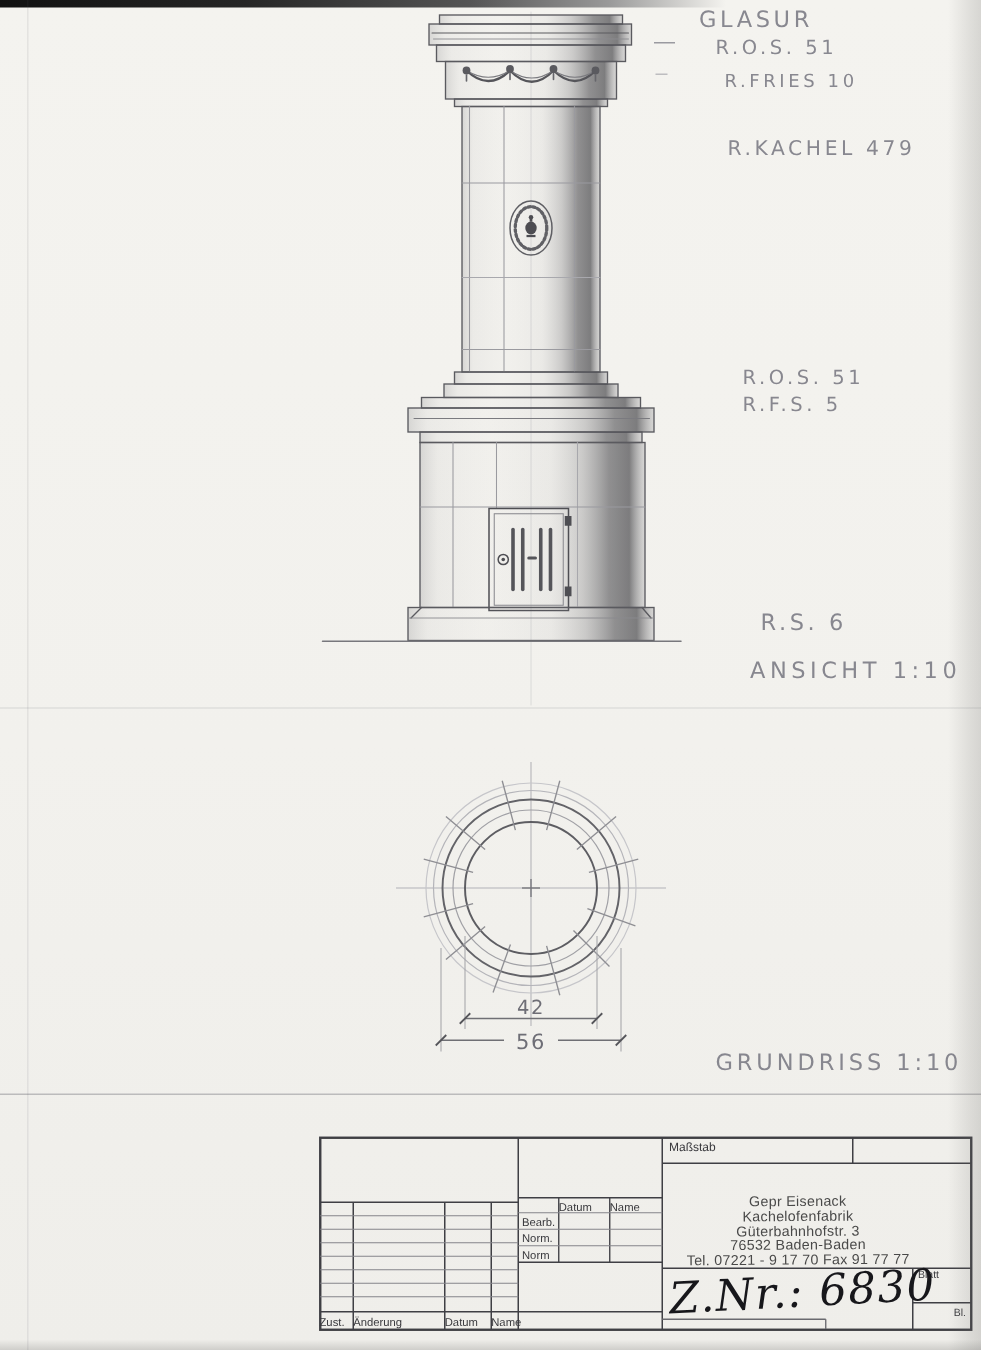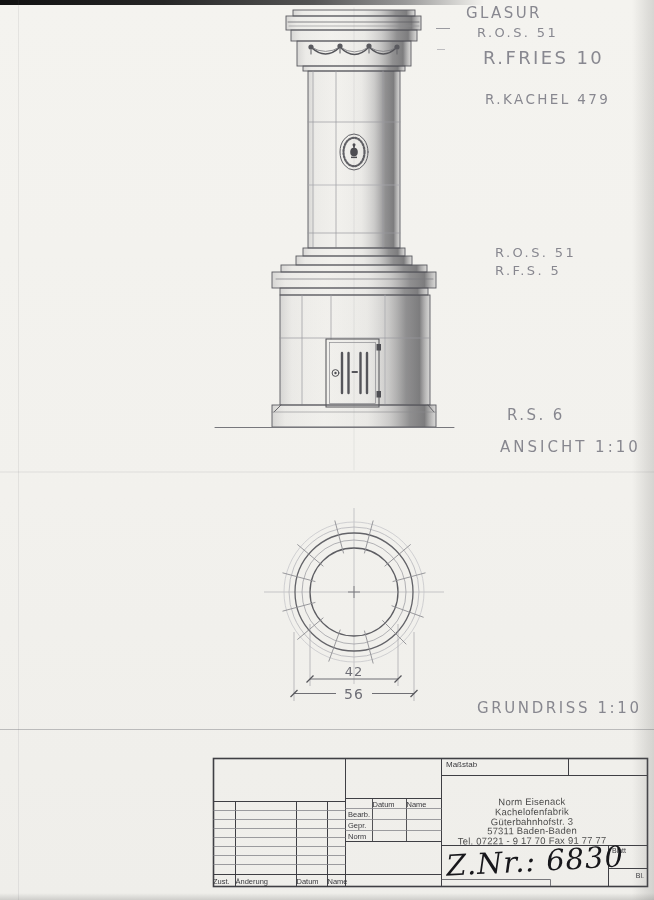--- a/index.html
+++ b/index.html
@@ -198,48 +198,48 @@
       <path d="M213.5,810.5 H345.5 M213.5,819.5 H345.5 M213.5,828.5 H345.5 M213.5,837.5 H345.5
                M213.5,846.5 H345.5 M213.5,855.5 H345.5 M213.5,864.5 H345.5" stroke="#85858a" stroke-width=".8"></path>
       <path d="M345.5,808.5 H441.5 M345.5,819.5 H441.5 M345.5,830.5 H441.5" stroke="#85858a" stroke-width=".8"></path>
       <path d="M441.5,775.5 H648 M441.5,845.5 H648 M608.5,868.5 H648" stroke-width="1.1"></path>
       <path d="M441.5,879.5 H550.5 M550.5,879.5 V886" stroke="#6a6a6f" stroke-width=".9"></path>
     </g>
   </svg>
 
   <div class="hand" style="left:466px;top:4px;font-size:15px;text-align:center;">GLASUR</div>
   <div class="hand" style="left:477px;top:25px;font-size:13px;">R.O.S. 51</div>
-  <div class="hand" style="left:483px;top:47px;font-size:18px;">R.FRIES 10</div>
+  <div class="hand" style="left:483px;top:47px;font-size:12px;">R.FRIES 10</div>
   <div class="hand" style="left:485px;top:91px;font-size:13.5px;">R.KACHEL 479</div>
   <div class="hand" style="left:495px;top:245px;font-size:13px;">R.O.S. 51</div>
   <div class="hand" style="left:495px;top:263px;font-size:13px;">R.F.S. 5</div>
   <div class="hand" style="left:507px;top:406px;font-size:15px;">R.S. 6</div>
   <div class="hand" style="left:500px;top:438px;font-size:15px;letter-spacing:3px;">ANSICHT 1:10</div>
   <div class="hand" style="left:477px;top:699px;font-size:15px;letter-spacing:2.6px;">GRUNDRISS 1:10</div>
   <div class="dash" style="left:436px;top:28px;width:14px;"></div>
   <div class="dash" style="left:437px;top:49px;width:8px;opacity:.6;"></div>
 
   <div class="tb-label" style="left:446px;top:760px;font-size:8px;">Maßstab</div>
   <div class="tb-label ctr" style="left:372.5px;top:799.5px;width:34px;">Datum</div>
   <div class="tb-label ctr" style="left:406.5px;top:799.5px;width:35px;">Name</div>
   <div class="tb-label" style="left:348px;top:810px;">Bearb.</div>
-  <div class="tb-label" style="left:348px;top:821px;">Gepr.</div>
+  <div class="tb-label" style="left:348px;top:821px;">Norm.</div>
   <div class="tb-label" style="left:348px;top:832px;">Norm</div>
   <div class="tb-label ctr" style="left:213px;top:876.5px;width:22.5px;">Zust.</div>
   <div class="tb-label ctr" style="left:235.5px;top:876.5px;width:61px;">Änderung</div>
   <div class="tb-label ctr" style="left:296.5px;top:876.5px;width:31px;">Datum</div>
   <div class="tb-label ctr" style="left:327.5px;top:876.5px;width:18px;">Name</div>
   <div class="tb-label" style="left:612px;top:847px;font-size:7px;">Blatt</div>
   <div class="tb-label" style="left:610px;top:872px;width:34px;text-align:right;font-size:7px;">Bl.</div>
 
   <div class="company" style="left:452px;top:797px;width:160px;">
-    <div>Norm Eisenack</div>
+    <div>Gepr Eisenack</div>
     <div>Kachelofenfabrik</div>
     <div>Güterbahnhofstr. 3</div>
-    <div>57311 Baden-Baden</div>
+    <div>76532 Baden-Baden</div>
     <div>Tel. 07221 - 9 17 70  Fax 91 77 77</div>
   </div>
 
   <div class="znr" style="left:446px;top:844px;">Z.Nr.: 6830</div>
 
   <div class="abs top-edge"></div>
   <div class="abs left-fold"></div>
   <div class="abs right-shade"></div>
   <div class="abs bottom-shade"></div>
 </div>

